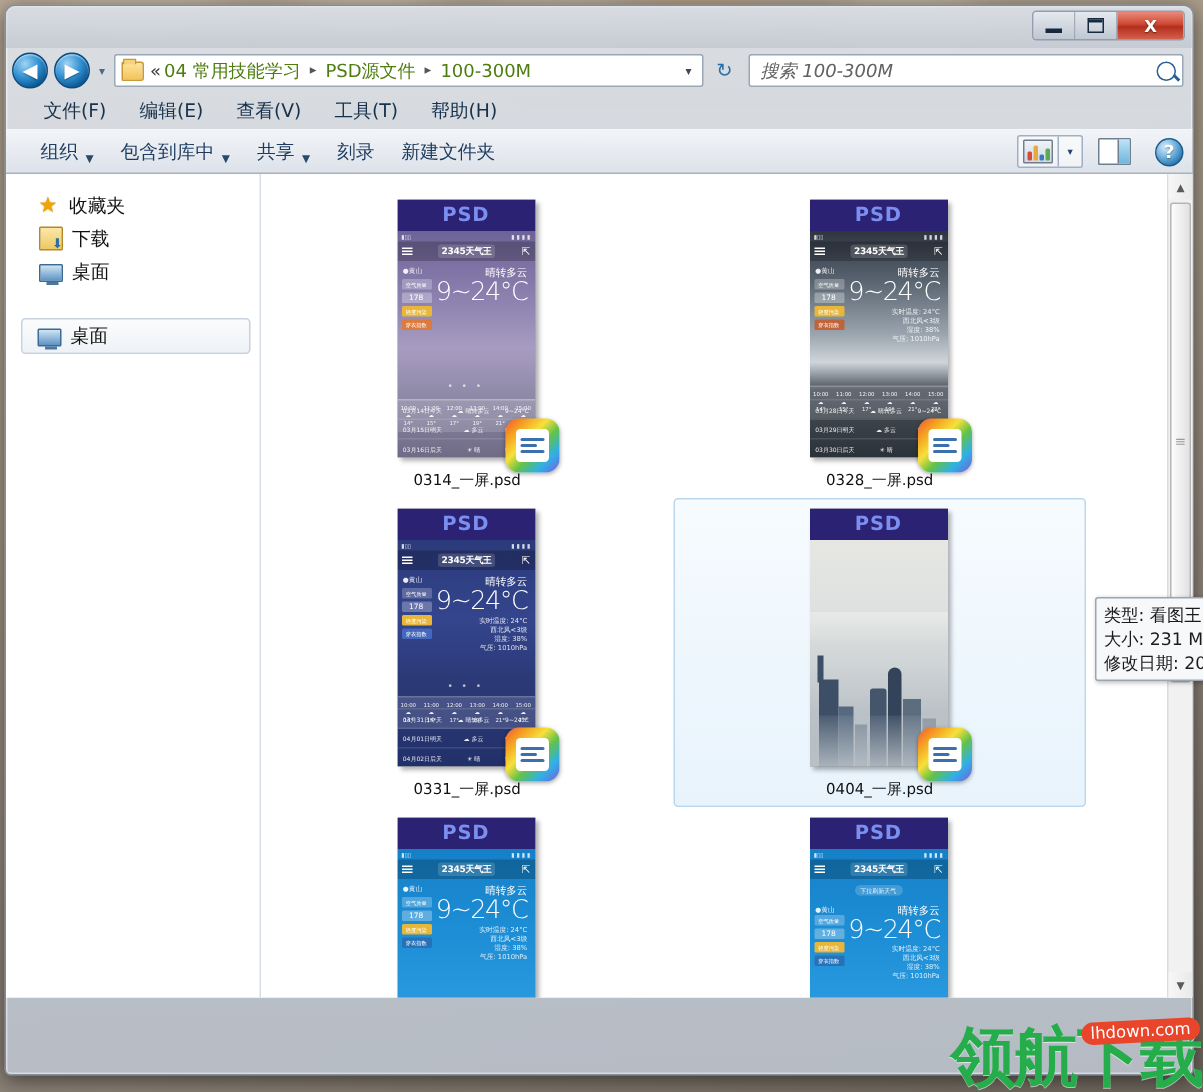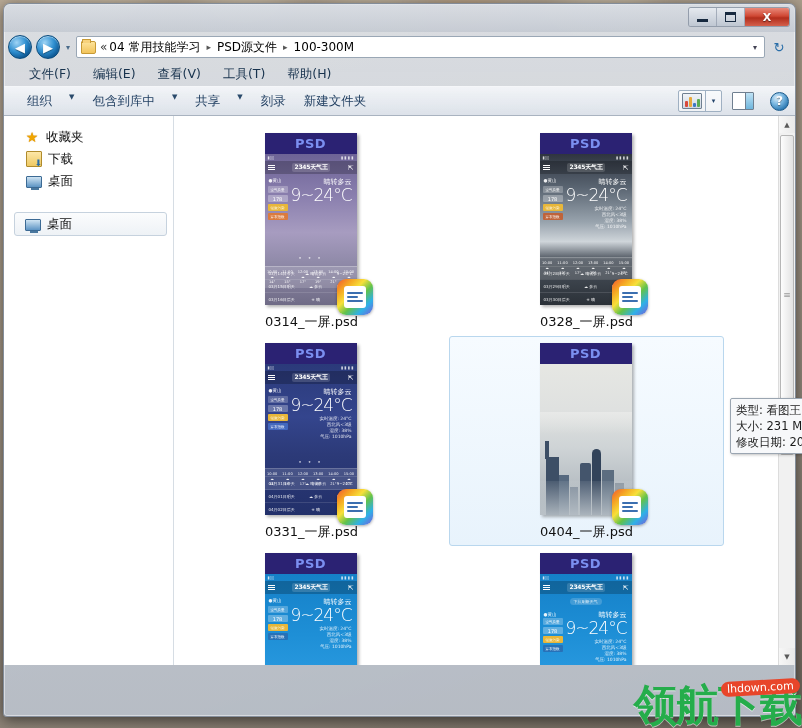--- a/index.html
+++ b/index.html
@@ -81,21 +81,21 @@
   .crumb-folder {
     width: 15px; height: 13px; margin-right: 3px; flex: none;
     background: linear-gradient(180deg,#fde39b,#f2c45b);
     border: 1px solid #c79a36; border-radius: 1px 2px 2px 1px;
     position: relative;
   }
   .crumb-folder:before{
     content:""; position:absolute; left:0; top:-3px; width:7px; height:3px;
     background:#f7d27c; border:1px solid #c79a36; border-bottom:none; border-radius:1px 1px 0 0;
   }
-  .crumb { font-size: 12px; color: #000000; white-space: nowrap; padding: 0 1px; cursor: pointer; }
+  .crumb { font-size: 12px; color: #4d7c0f; white-space: nowrap; padding: 0 1px; cursor: pointer; }
   .crumb.dim { color: #3a3a3a; }
   .crumb-sep { font-size: 9px; color: #555; padding: 0 5px; }
   .crumb-chevv { margin-left: auto; font-size: 8px; color: #445; padding: 0 5px; cursor: pointer; }
   .refreshbtn {
     width: 20px; height: 22px; display: flex; align-items: center; justify-content: center;
     color: #2a6ea8; font-size: 13px; cursor: pointer; flex: none;
   }
   #searchbox {
     width: 290px; height: 22px; flex: none;
     display: flex; align-items: center; gap: 4px;
@@ -125,21 +125,21 @@
   #menubar .mi { padding: 2px 11px; cursor: pointer; }
 
   
   #cmdbar {
     display: flex; align-items: center; height: 30px; padding: 0 6px 0 14px;
     background: linear-gradient(180deg, rgba(245,247,250,.9), rgba(222,228,236,.85));
     border-top: 1px solid rgba(255,255,255,.7);
     border-bottom: 1px solid #a9b3c0;
     font-size: 12.5px; color: #1c3b5e;
   }
-  .cmd { padding: 3px 9px; cursor: pointer; white-space: nowrap; display: flex; align-items: flex-start; gap: 17px; }
+  .cmd { padding: 3px 9px; cursor: pointer; white-space: nowrap; display: flex; align-items: flex-end; gap: 5px; }
   .caret { font-size: 7px; color: #2a4a6b; }
   #cmdright { margin-left: auto; display: flex; align-items: center; gap: 2px; }
   .viewbtn {
     display: flex; align-items: center; height: 22px;
     border: 1px solid #9fb0c2; border-radius: 2px; background: rgba(255,255,255,.55);
   }
   .viewicon {
     width: 20px; height: 16px; margin: 0 3px;
     background: linear-gradient(180deg,#f0f3f7,#cfd8e3);
     border: 1px solid #6f7f90; border-radius: 1px;
@@ -294,21 +294,21 @@
     box-shadow: 0 1px 3px rgba(0,0,0,.35);
     display: flex; align-items: center; justify-content: center;
   }
   .badge .inner {
     width: 22px; height: 22px; background: #fff; border-radius: 3px;
     display: flex; flex-direction: column; justify-content: center; gap: 2px; padding: 3px;
   }
   .badge .inner b { display:block; height:2px; background:#3b6fb0; border-radius:1px; }
   .badge .inner b:nth-child(2){ width:70%; }
   .filelabel {
-    margin-top: 8px; font-size: 13px; color: #111; white-space: nowrap;
+    margin-top: 8px; font-size: 10px; color: #111; white-space: nowrap;
   }
 
   
   #vscroll {
     position: absolute; right: 0; top: 0; bottom: 0; width: 17px;
     background: #f1f1f1; border-left: 1px solid #dcdcdc;
   }
   .sb-arrow {
     height: 17px; display: flex; align-items: center; justify-content: center;
     font-size: 7px; color: #5a5a5a; cursor: pointer;
@@ -409,20 +409,24 @@
       <span class="crumb">04 常用技能学习</span>
       <span class="crumb-sep">▸</span>
       <span class="crumb">PSD源文件</span>
       <span class="crumb-sep">▸</span>
       <span class="crumb">100-300M</span>
       <span class="crumb-chevv">▾</span>
     </div>
 
     <div class="refreshbtn">↻</div>
 
+    <div id="searchbox">
+      <input type="text" placeholder="搜索 100-300M" style="">
+      <span class="mag"></span>
+    </div>
   </div>
 
   <div id="menubar">
     <div class="mi">文件(F)</div>
     <div class="mi">编辑(E)</div>
     <div class="mi">查看(V)</div>
     <div class="mi">工具(T)</div>
     <div class="mi">帮助(H)</div>
   </div>
 

